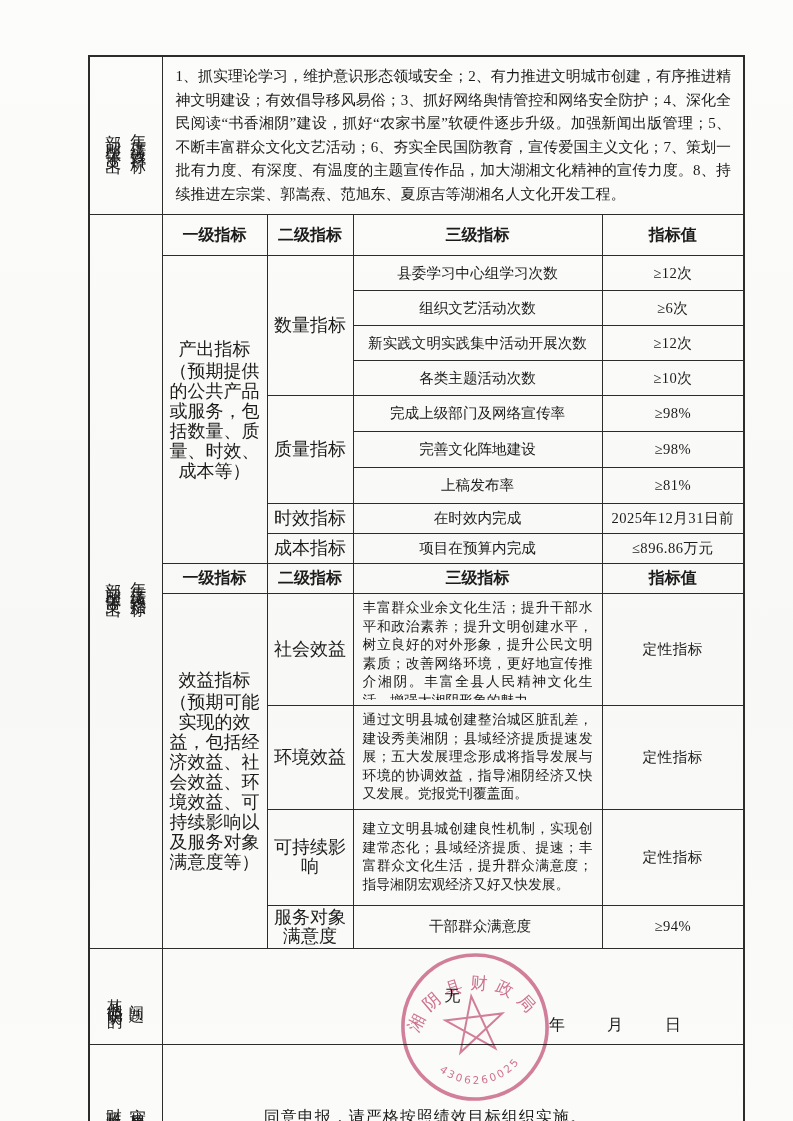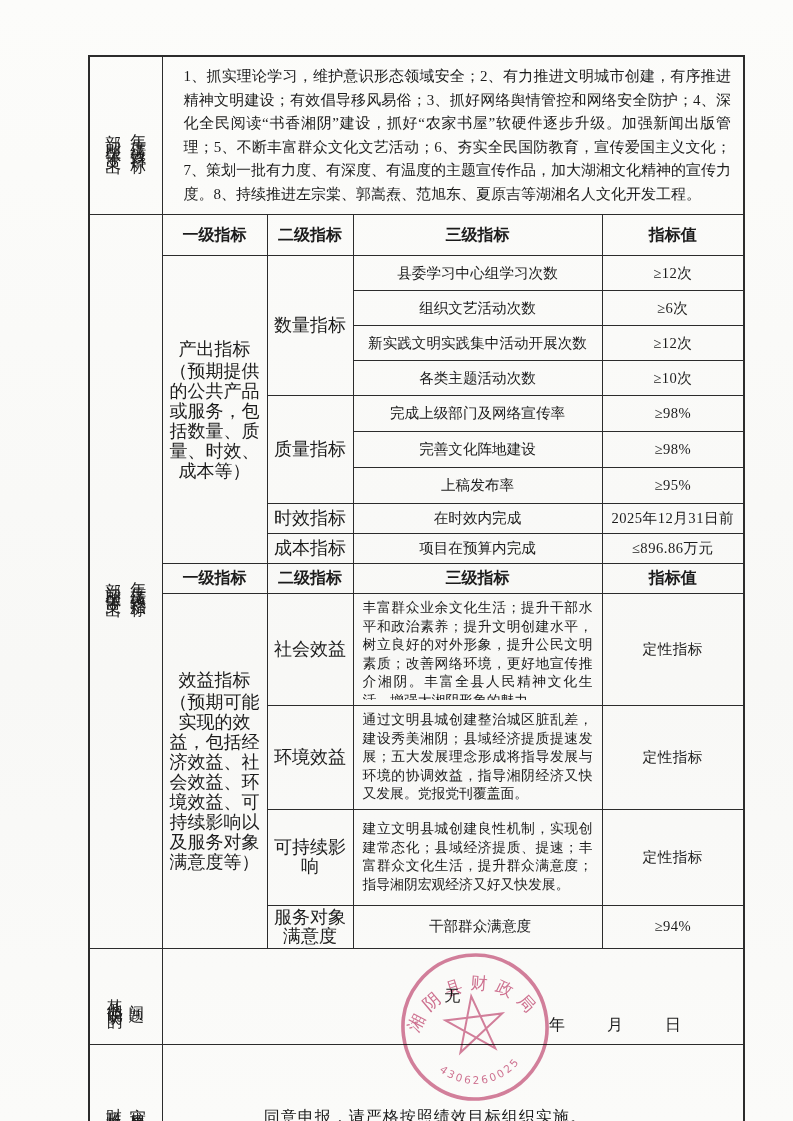--- a/index.html
+++ b/index.html
@@ -35,21 +35,21 @@
   .lvl1 .t { margin-bottom:2px; }
   .lvl2 { text-align:center; font-size:18px; line-height:19px; padding:2px 4px; }
   .ind  { text-align:center; font-size:14.6px; padding:2px 5px; }
   .ind.left { text-align:center; padding-left:10px;margin-top:48px; }
   .val  { text-align:center; font-size:14.6px; letter-spacing:0.5px; padding:2px 3px; }
   .long { font-size:13.8px; line-height:18.5px; text-align:justify; padding:5px 9px; vertical-align:top; }
   .long .clip { height:101px; overflow:hidden; }
 
   .goals-text {
     font-size:15px; line-height:23.5px; text-align:justify;
-    padding:8px 12px 8px 21px;
+    padding:8px 12px 8px 13px;
   }
   .none-cell { text-align:center; font-size:16px; letter-spacing:1px; }
 
   .review-cell { position:relative; height:100%; }
   .review-comment { position:absolute; left:0; right:55px; top:62px; text-align:center; font-size:16px; letter-spacing:1px; }
   .review-date { position:absolute; right:62px; bottom:9px; font-size:16px; }
   .review-date span { display:inline-block; }
   .review-date .gap { width:42px; }
 
   .stamp {
@@ -127,21 +127,21 @@
       <td rowspan="3" class="lvl2">质量指标</td>
       <td class="ind">完成上级部门及网络宣传率</td>
       <td class="val">≥98%</td>
     </tr>
     <tr style="height:36px;">
       <td class="ind">完善文化阵地建设</td>
       <td class="val">≥98%</td>
     </tr>
     <tr style="height:36px;">
       <td class="ind">上稿发布率</td>
-      <td class="val">≥95%</td>
+      <td class="val">≥81%</td>
     </tr>
 
     <tr style="height:30px;">
       <td class="lvl2">时效指标</td>
       <td class="ind">在时效内完成</td>
       <td class="val">2025年12月31日前</td>
     </tr>
 
     <tr style="height:30px;margin-top:10px;">
       <td class="lvl2">成本指标</td>

